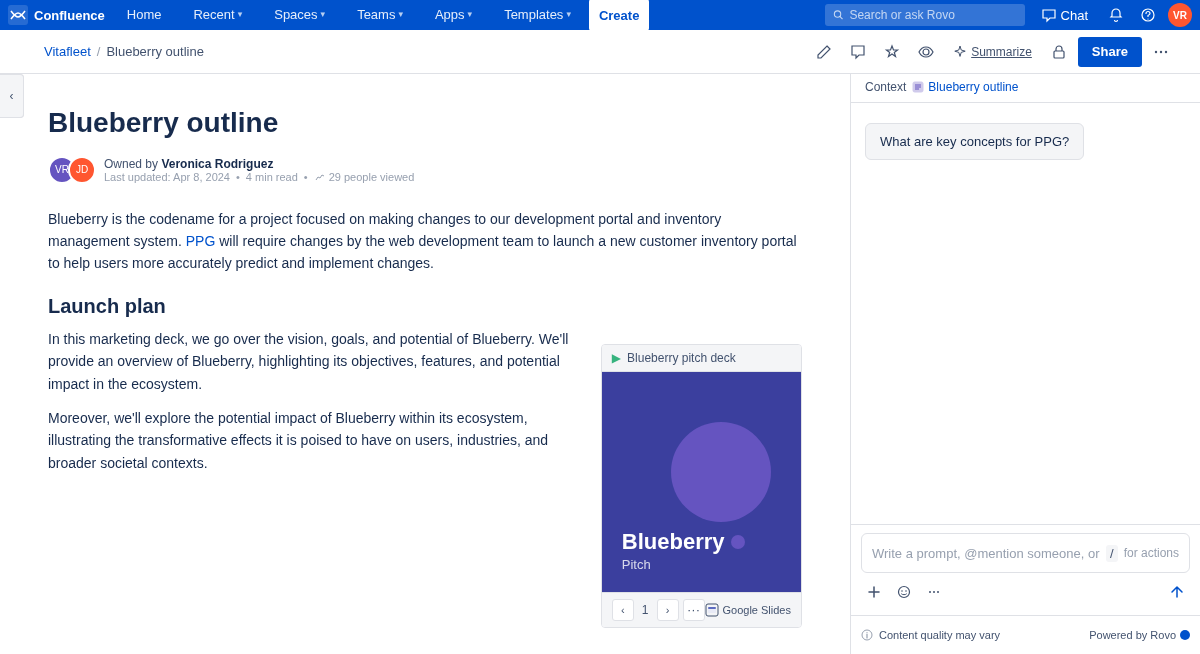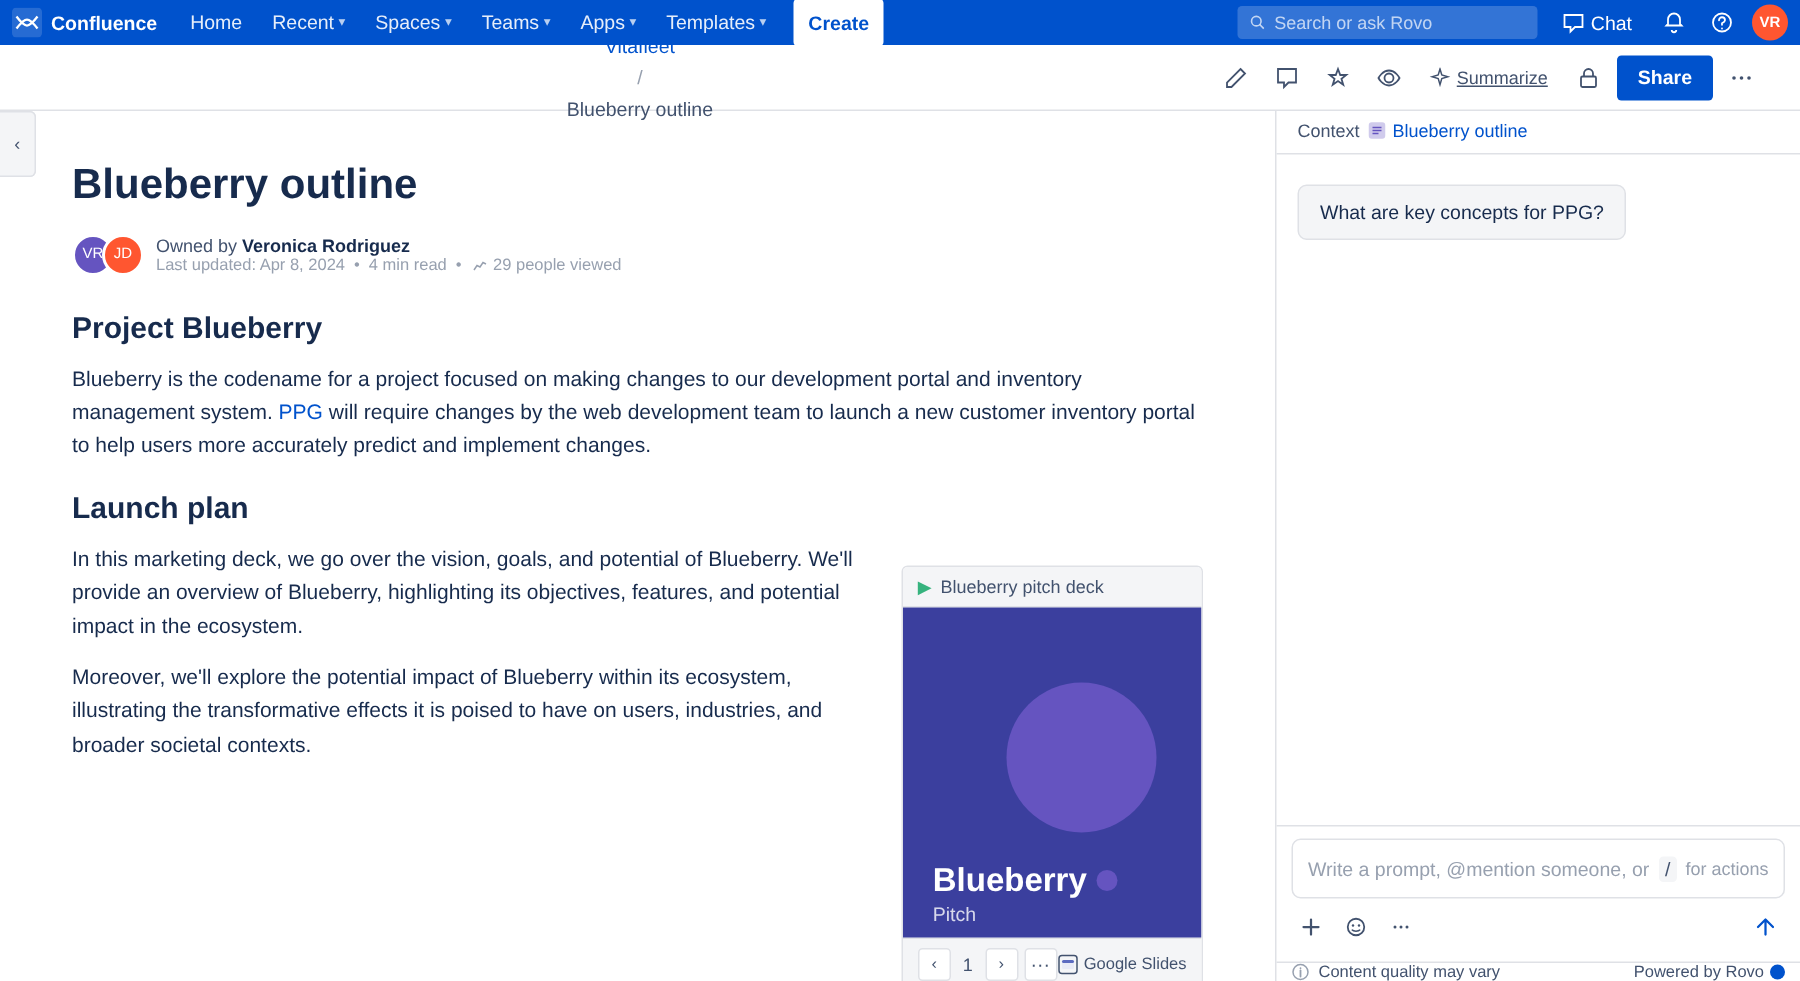--- a/index.html
+++ b/index.html
@@ -6,21 +6,21 @@
     body { font-family: -apple-system, BlinkMacSystemFont, 'Segoe UI', sans-serif; font-size: 14px; color: #172b4d; background: #fff; overflow: hidden; }
 
     
     .top-nav {
       display: flex; align-items: center; height: 30px;
       background: #0052cc; color: #fff; padding: 0 8px;
       position: fixed; top: 0; left: 0; right: 0; z-index: 100;
     }
     .nav-logo { display: flex; align-items: center; gap: 6px; margin-right: 12px; }
     .nav-logo-icon { width: 20px; height: 20px; }
-    .nav-items { display: flex; align-items: flex-end; gap: 0; }
+    .nav-items { display: flex; align-items: flex-end; gap: 12px; }
     .nav-item {
       display: flex; align-items: center; gap: 3px;
       padding: 0 10px; height: 30px; font-size: 13px; color: rgba(255,255,255,0.9);
       cursor: pointer; border-bottom: 2px solid transparent;
     }
     .nav-item-chevron { font-size: 9px; opacity: 0.8; }
     .nav-create { margin-left: 8px; background: #fff; color: #0052cc; border: none; border-radius: 3px; padding: 3px 10px; font-size: 13px; font-weight: 600; cursor: pointer; height: 32px; }
     .nav-right { margin-left: auto; display: flex; align-items: center; gap: 8px; }
     .nav-search {
       display: flex; align-items: center; background: rgba(255,255,255,0.2); border-radius: 3px;
@@ -138,21 +138,21 @@
       flex: 1; border: none; outline: none; font-size: 13px; color: #172b4d; background: transparent;
     }
     .chat-input-box input::placeholder { color: #97a0af; }
     .chat-input-slash { color: #42526e; font-size: 13px; background: #f4f5f7; border-radius: 3px; padding: 1px 4px; }
     .chat-input-for { font-size: 12px; color: #97a0af; }
     .chat-toolbar { display: flex; align-items: center; gap: 4px; padding: 6px 0 2px; }
     .chat-tool-btn { width: 26px; height: 26px; display: flex; align-items: center; justify-content: center; cursor: pointer; border-radius: 3px; color: #42526e; font-size: 14px; border: none; background: transparent; }
     .chat-send-btn { margin-left: auto; width: 26px; height: 26px; display: flex; align-items: center; justify-content: center; cursor: pointer; border-radius: 50%; color: #0052cc; font-size: 14px; border: none; background: transparent; }
     .chat-footer-note {
       display: flex; align-items: flex-start; gap: 6px;
-      padding: 0 10px; font-size: 11px; color: #42526e;
+      padding: 13px 10px; font-size: 11px; color: #42526e;
       border-top: 1px solid #dfe1e6;
     }
     .rovo-dot { width: 10px; height: 10px; background: #0052cc; border-radius: 50%; }
 
     
     .sidebar-toggle {
       position: fixed; left: 0; top: 74px;
       width: 24px; height: 44px; background: #f4f5f7;
       border: 1px solid #dfe1e6; border-left: none;
       display: flex; align-items: center; justify-content: center;
@@ -232,21 +232,21 @@
       </svg>
     </div>
 
     <div class="avatar">VR</div>
   </div>
 </nav>
 
 <div class="page-toolbar">
   <div class="sidebar-toggle">‹</div>
 
-  <div class="breadcrumb" style="margin-left:20px;flex-direction:column;">
+  <div class="breadcrumb" style="margin-left:20px;">
     <a>Vitafleet</a>
     <span class="breadcrumb-sep">/</span>
     <span>Blueberry outline</span>
   </div>
 
   <div class="toolbar-actions">
     <button class="toolbar-btn" title="Edit">
       <svg width="16" height="16" viewBox="0 0 16 16" fill="none">
         <path d="M11 2l3 3-9 9H2v-3l9-9z" stroke="#42526e" stroke-width="1.2" fill="none"></path>
       </svg>
@@ -310,42 +310,41 @@
         <span style="display:flex;align-items:center;gap:3px;">
           <svg width="12" height="12" viewBox="0 0 12 12" fill="none">
             <polyline points="2,9 4,6 6,7 8,4 10,5" stroke="#97a0af" stroke-width="1" fill="none"></polyline>
           </svg>
           <span>29 people viewed</span>
         </span>
       </div>
     </div>
   </div>
 
-  <h2 class="section-title">Project Blueberry</h2>
 
   <p class="body-text">
     Blueberry is the codename for a project focused on making changes to our development portal and inventory management system. <a>PPG</a> will require changes by the web development team to launch a new customer inventory portal to help users more accurately predict and implement changes.
   </p>
 
   <h2 class="section-title">Launch plan</h2>
 
   <div style="display:flex;gap:24px;align-items:flex-start;">
     <div style="flex:1;">
       <p class="body-text">In this marketing deck, we go over the vision, goals, and potential of Blueberry. We'll provide an overview of Blueberry, highlighting its objectives, features, and potential impact in the ecosystem.</p>
       <p class="body-text">Moreover, we'll explore the potential impact of Blueberry within its ecosystem, illustrating the transformative effects it is poised to have on users, industries, and broader societal contexts.</p>
     </div>
 
     <div class="card-embed">
       <div class="card-header">
         <span class="card-header-icon">▶</span>
         <span>Blueberry pitch deck</span>
       </div>
       <div class="card-preview">
         <div class="card-circle"></div>
-        <div style="position:absolute;left:20px;bottom:8px;">
+        <div style="position:absolute;left:20px;bottom:20px;">
           <div class="card-logo">
             <span style="color:#fff;font-size:22px;font-weight:700;">Blueberry</span>
             <div class="card-logo-dot"></div>
           </div>
           <div class="card-pitch" style="color:rgba(255,255,255,0.8);">Pitch</div>
         </div>
       </div>
       <div class="card-footer">
         <div class="card-nav">
           <button class="card-nav-btn">‹</button>

